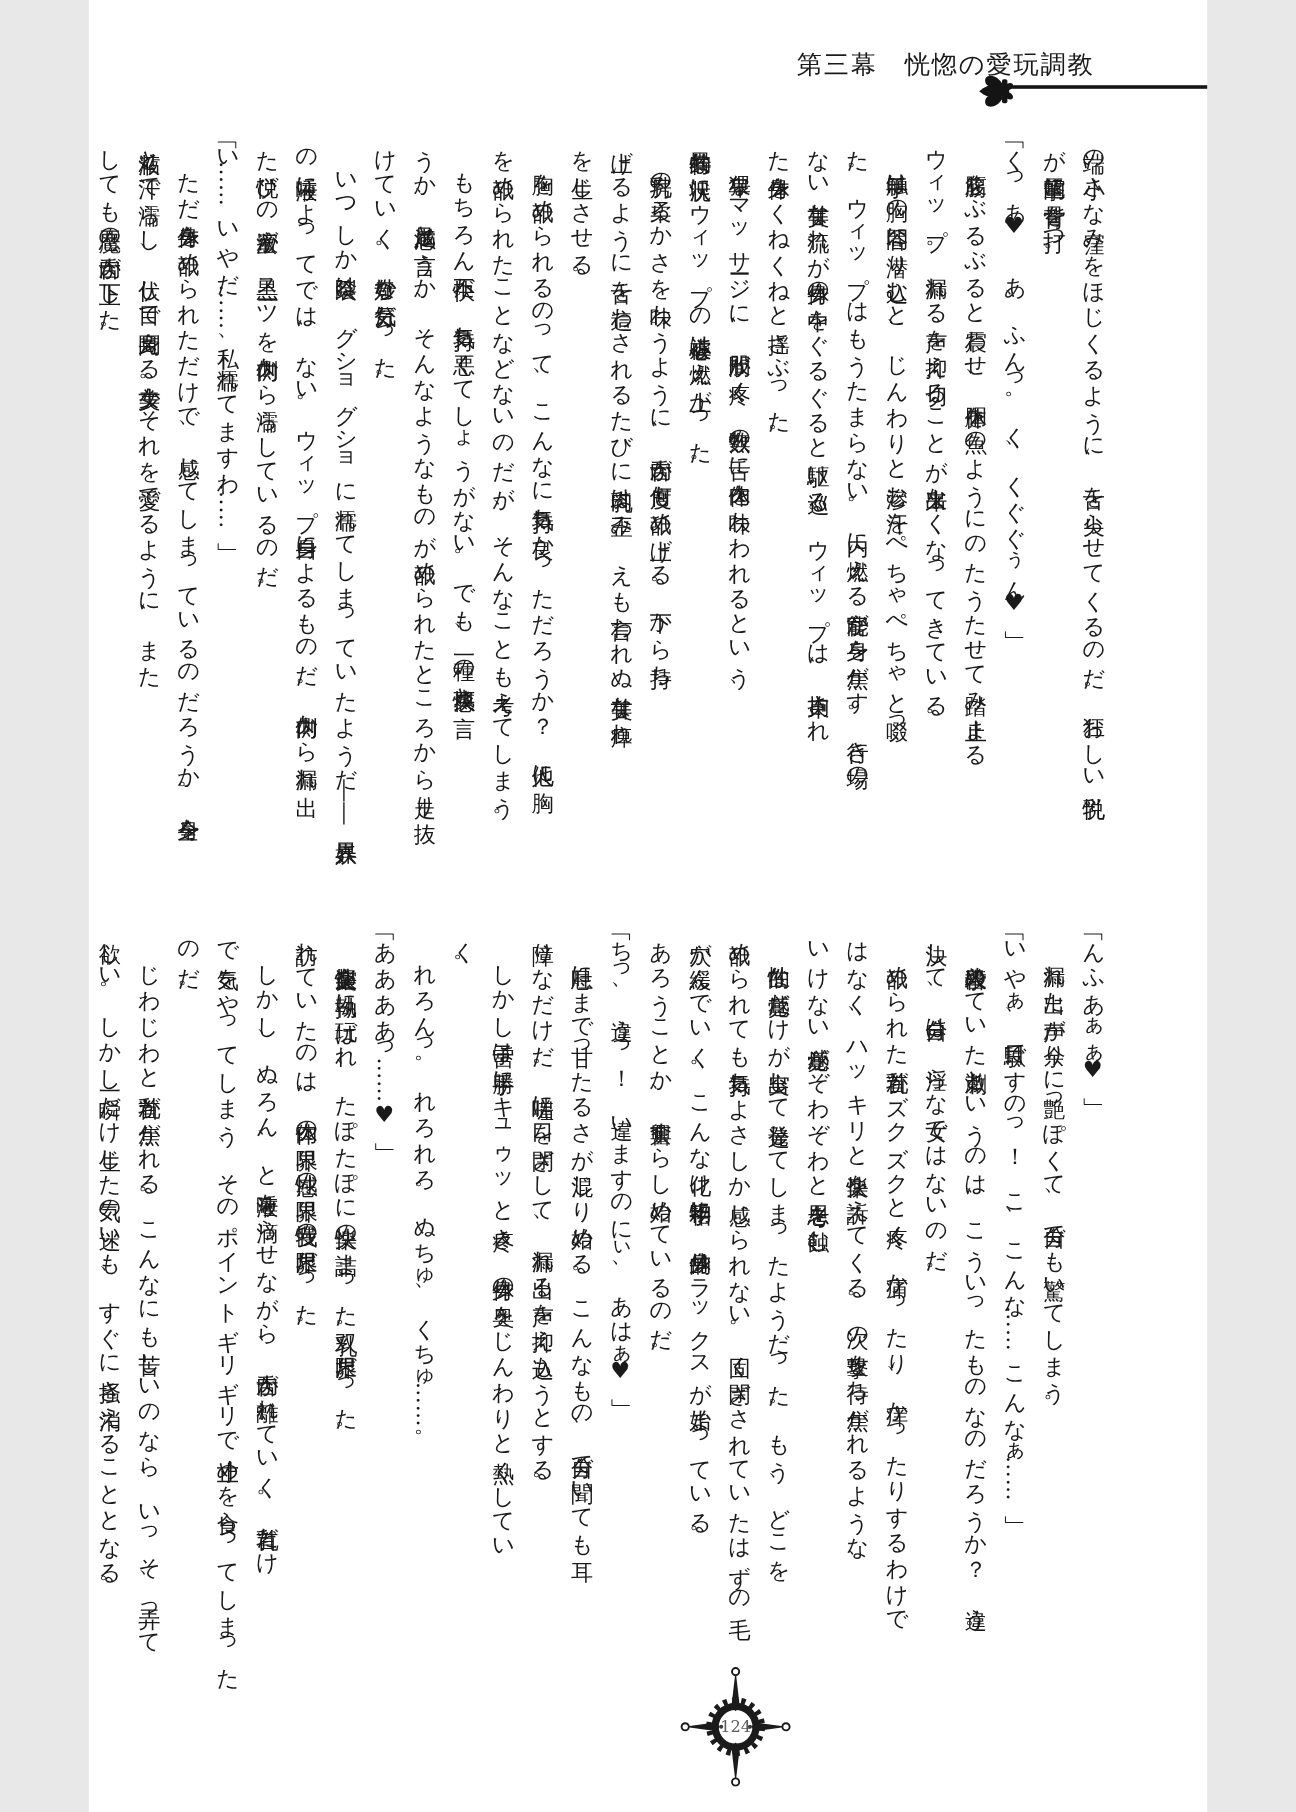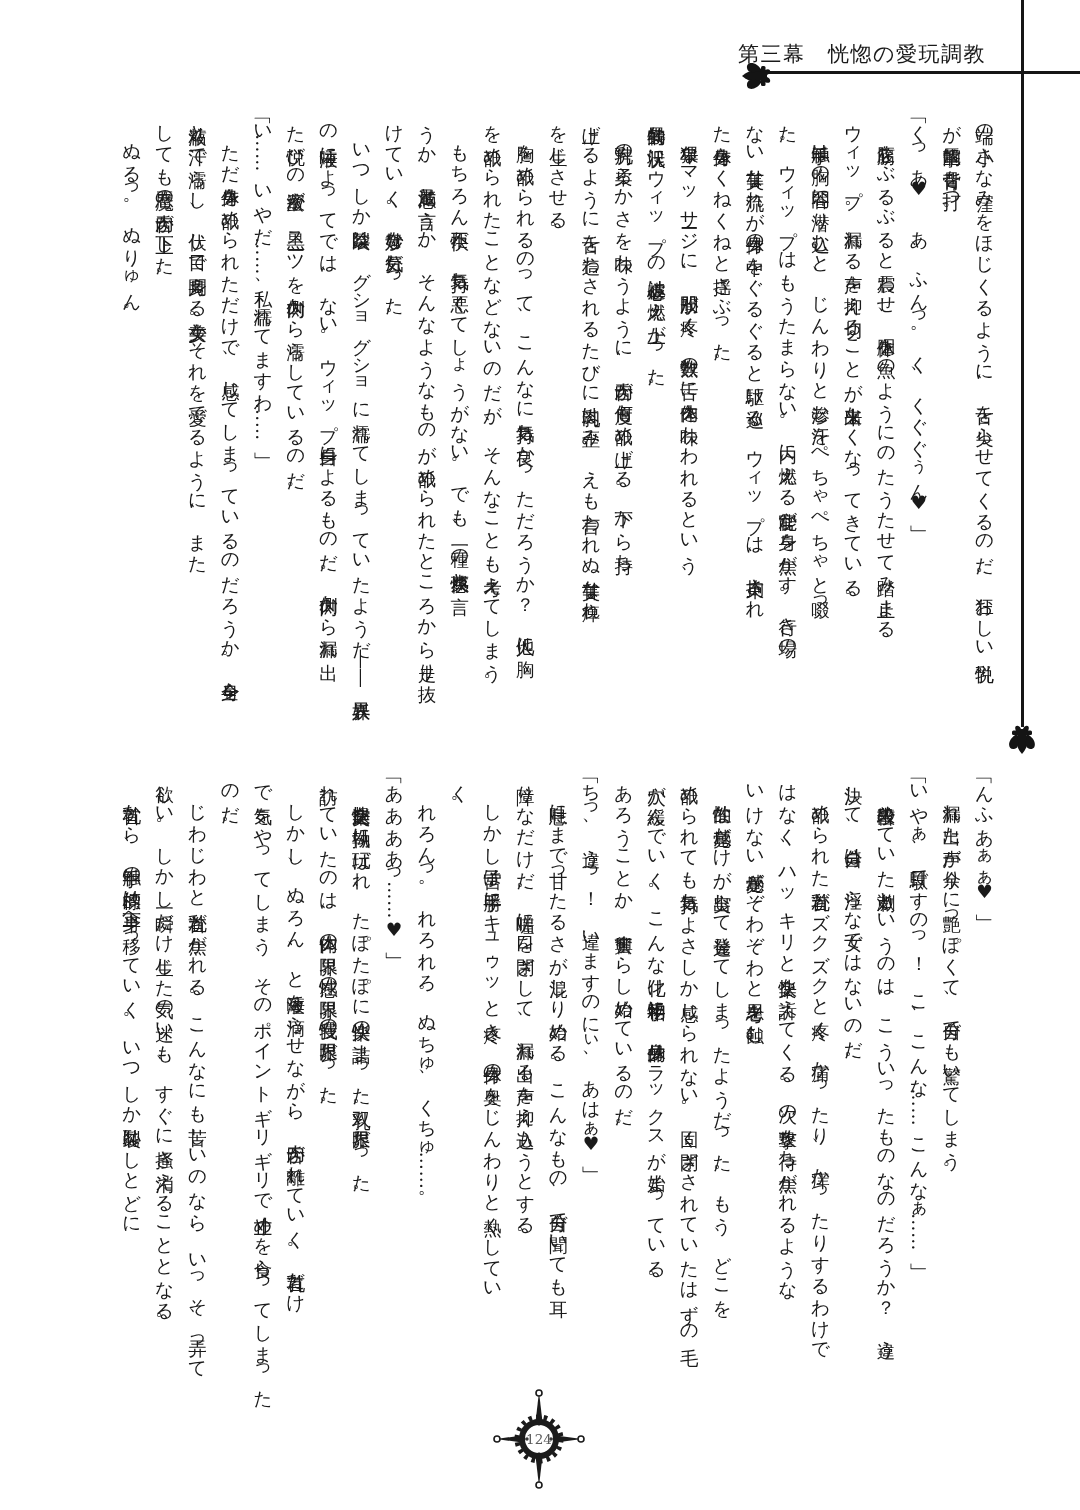--- a/index.html
+++ b/index.html
@@ -1,18 +1,18 @@
 <!DOCTYPE html>
 <html><head>
 <meta charset="utf-8">
 <style>
   html,body { margin:0; padding:0; background:#e8e8e8; }
   .page {
     position:relative;
-    width:1080px; height:1510px;
+    width:932px; height:1510px;
     margin:0 auto;
     background:#ffffff;
     color:#1a1a1a;
     font-family:"DejaVu Serif","Liberation Serif",serif;
     overflow:hidden;
   }
   
   .vrule { position:absolute; left:1021px; top:0; width:3px; height:727px; background:#161616; }
   .hrule { position:absolute; top:71px; left:757px; width:323px; height:3px; background:#161616; }
   .chapter-title {

